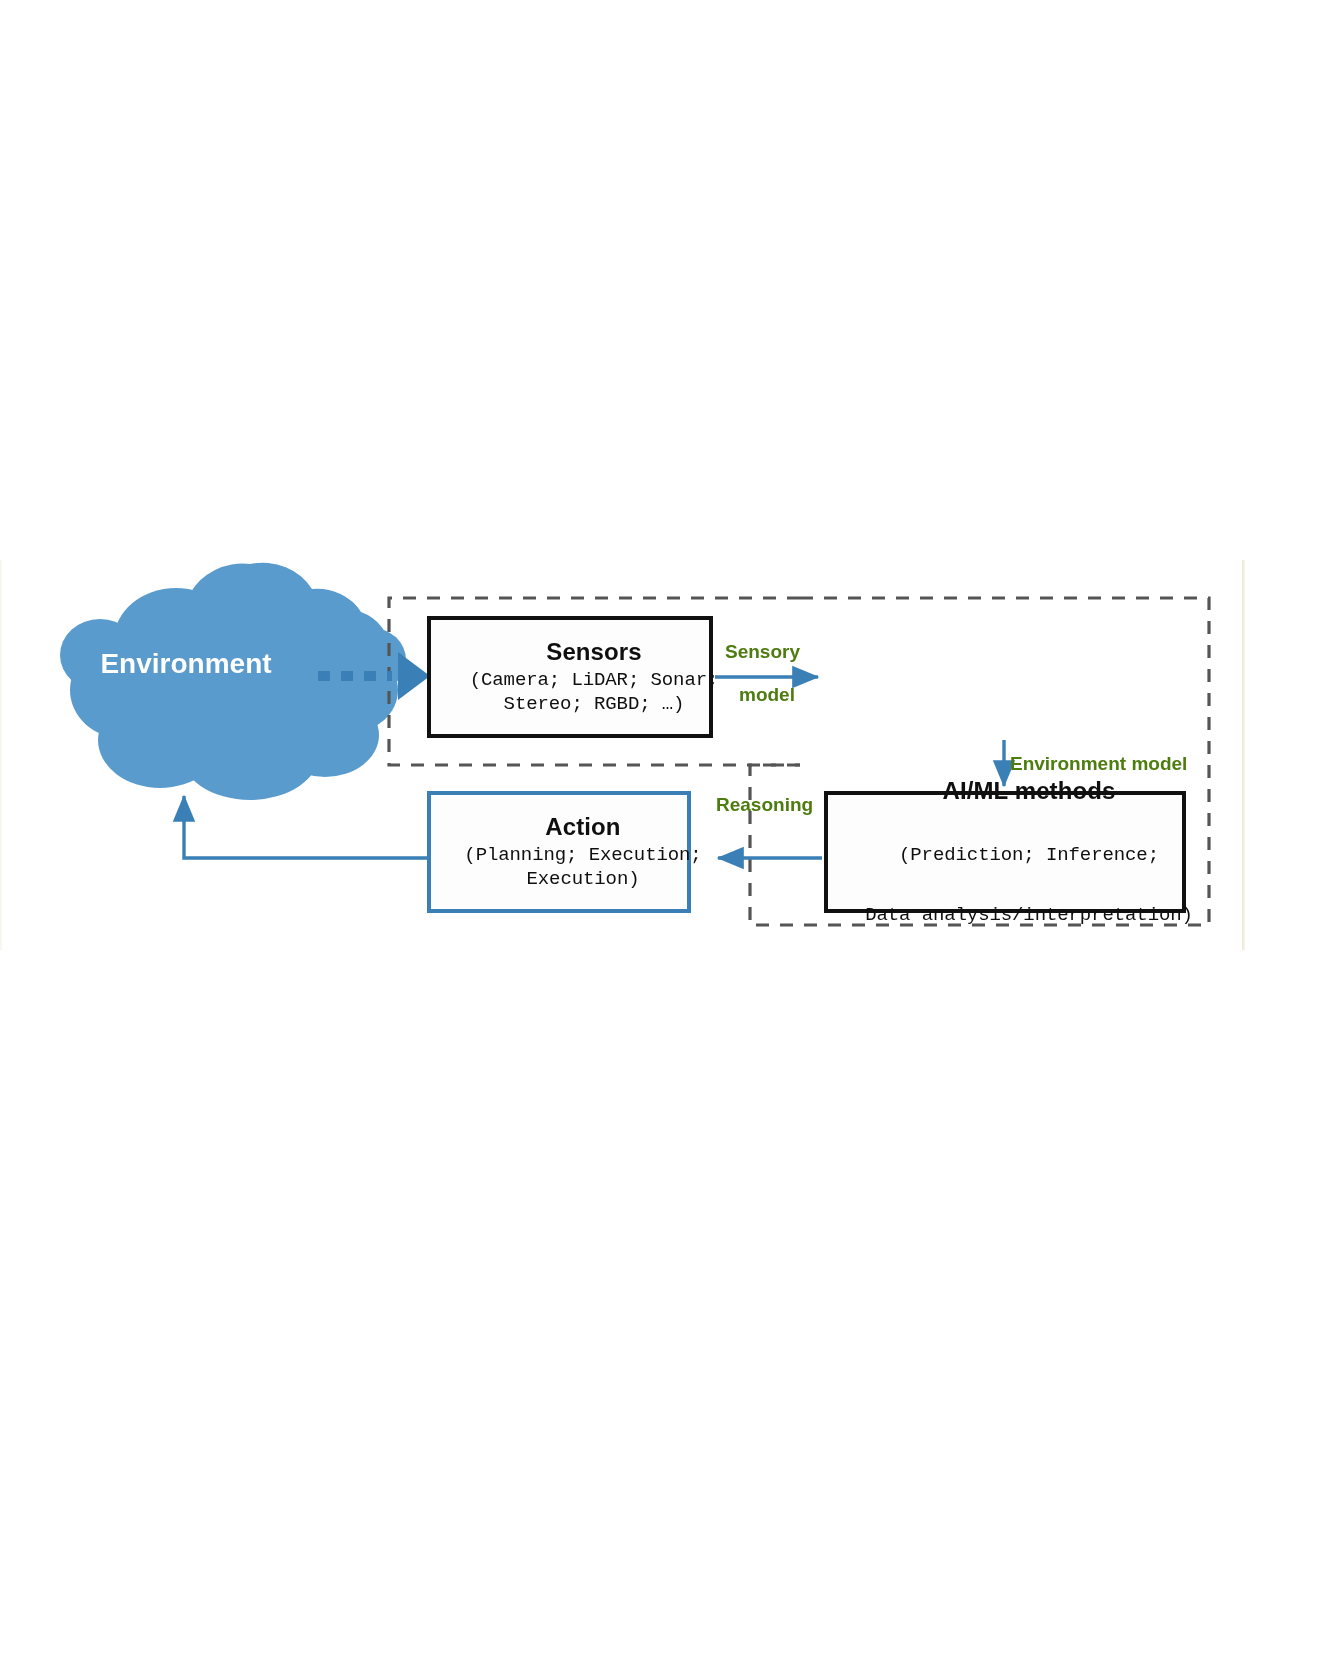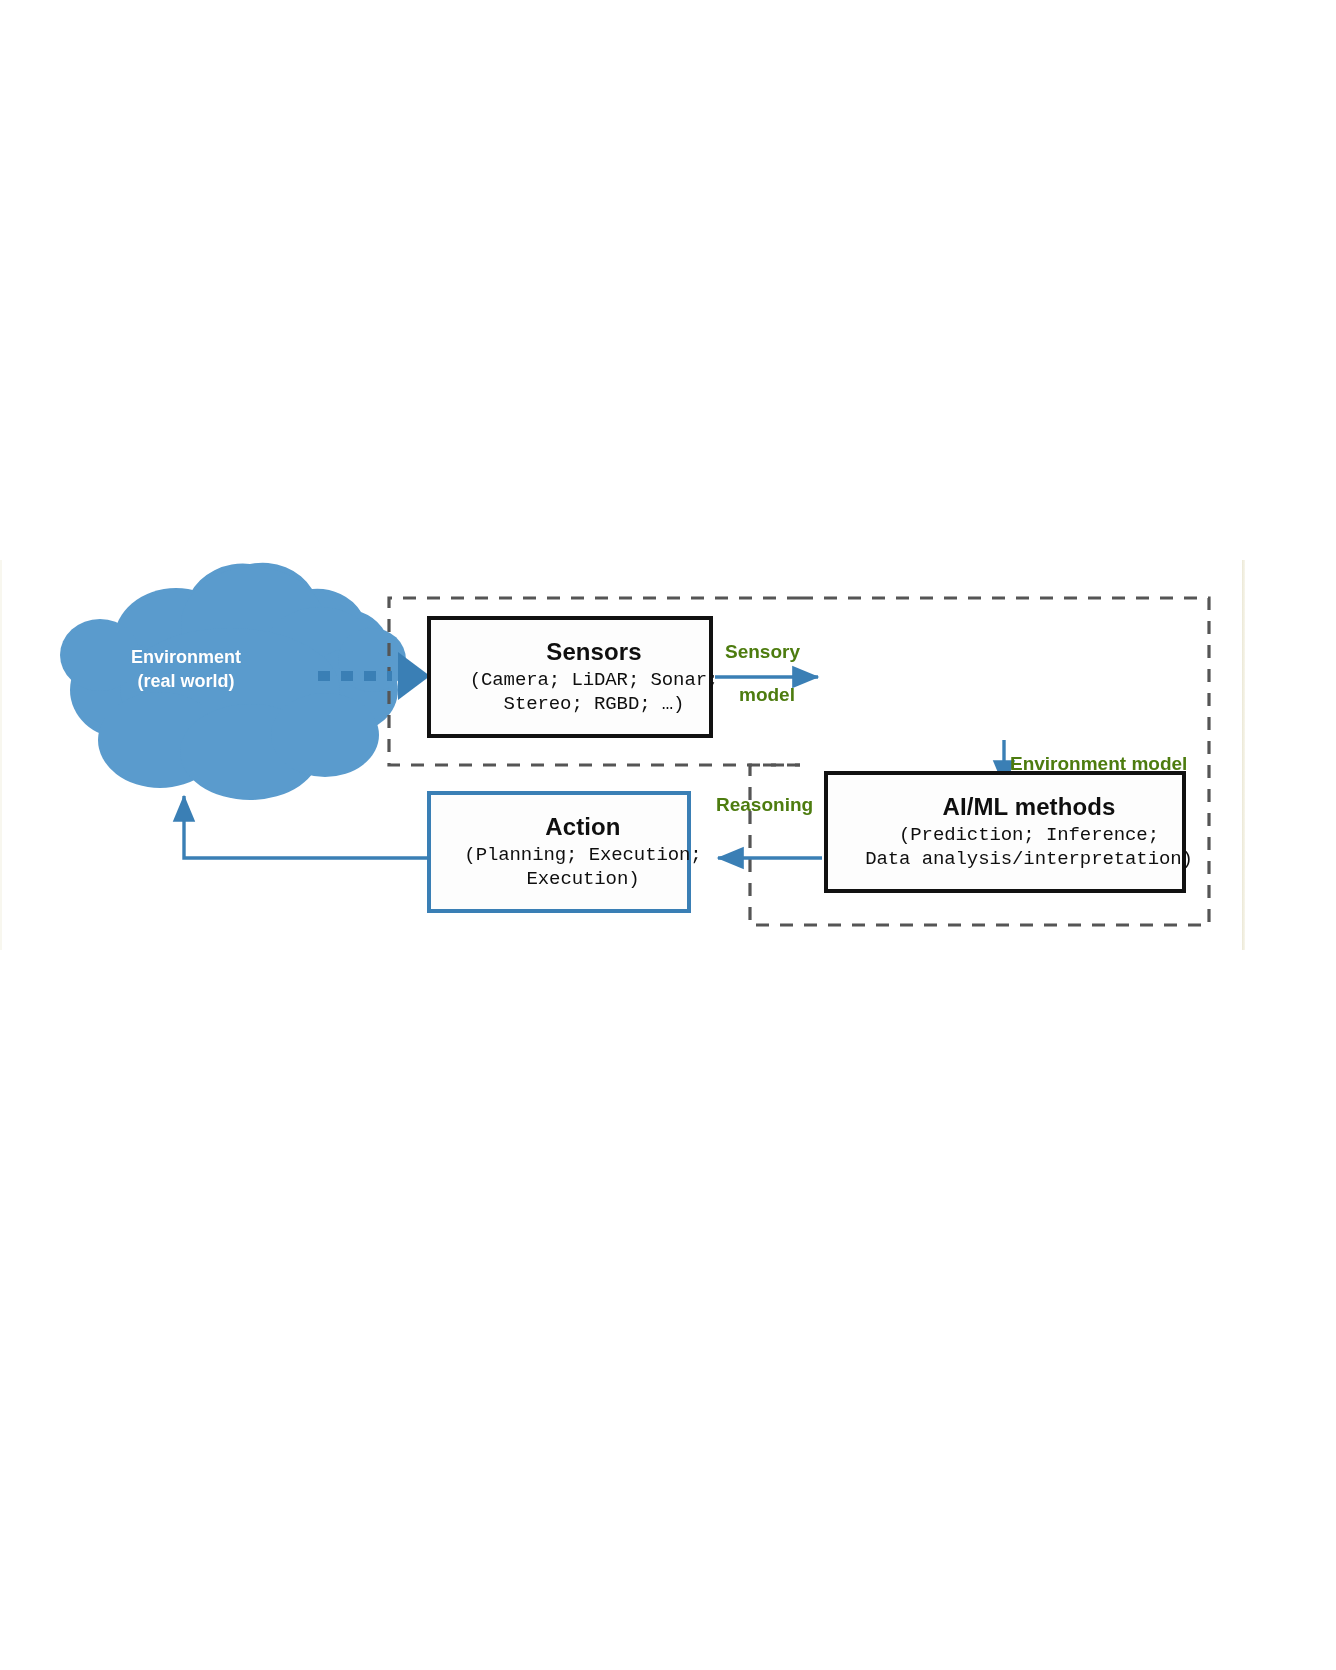--- a/index.html
+++ b/index.html
@@ -70,21 +70,21 @@
   }
   .node-line {
     font-size: 19px;
     letter-spacing: -.1px;
     white-space: nowrap;
     font-family: Liberation Mono, monospace;
   }
 
   #node-sensors      { left: 427px; top: 616px; width: 286px; height: 122px; }
   #node-envrep       { left: 824px; top: 616px; width: 362px; height: 122px; }
-  #node-aiml         { left: 824px; top: 771px; width: 362px; height: 122px; }
+  #node-aiml         { left: 824px; top: 791px; width: 362px; height: 122px; gap: 36px; }
   #node-action       { left: 427px; top: 791px; width: 264px; height: 122px; }
 
   
   .edge-label {
     position: absolute;
     color: #4d7c0f;
     font-size: 19px;
     font-weight: bold;
     white-space: nowrap;
     letter-spacing: 0px;
@@ -95,21 +95,21 @@
   #label-reasoning   { left: 716px; top: 794px; }
 
   
   #cloud-label {
     position: absolute;
     left: 56px; top: 645px;
     width: 260px;
     text-align: center;
     color: #ffffff;
     font-weight: bold;
-    font-size: 18px;
+    font-size: 28px;
     line-height: 1.34;
     text-shadow: 0 0 1px rgba(0,0,0,.08);
     pointer-events: none;
   }
 </style>
 </head>
 <body>
 
 <div id="page">
 
@@ -174,21 +174,20 @@
       <line x1="822" y1="858" x2="718" y2="858" stroke="#3a7fb5" stroke-width="3.4" marker-end="url(#arrow-blue)"></line>
     </g>
 
     <g>
       <path d="M 427 858 L 184 858 L 184 796" fill="none" stroke="#3a7fb5" stroke-width="3.4" marker-end="url(#arrow-blue)"></path>
     </g>
   </svg>
 
   <div id="cloud-label">
     <div>Environment</div>
-    <div>(real world)</div>
   </div>
 
   <div class="node black" id="node-sensors">
     <div class="node-title">Sensors</div>
     <div class="node-line">(Camera; LiDAR; Sonar;</div>
     <div class="node-line">Stereo; RGBD; …)</div>
   </div>
 
 
   <div class="node black" id="node-aiml">

